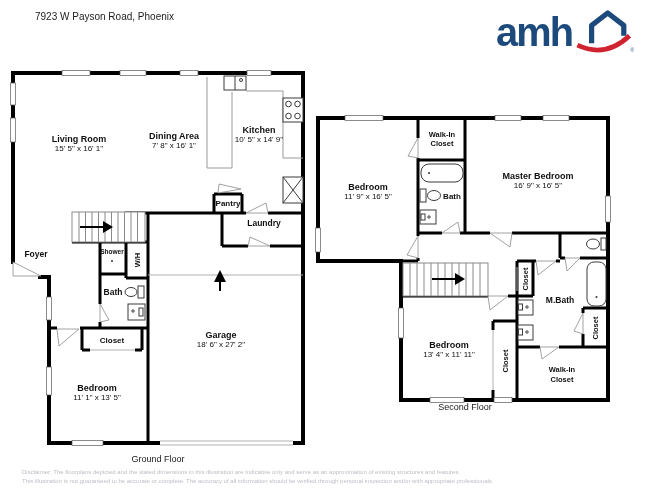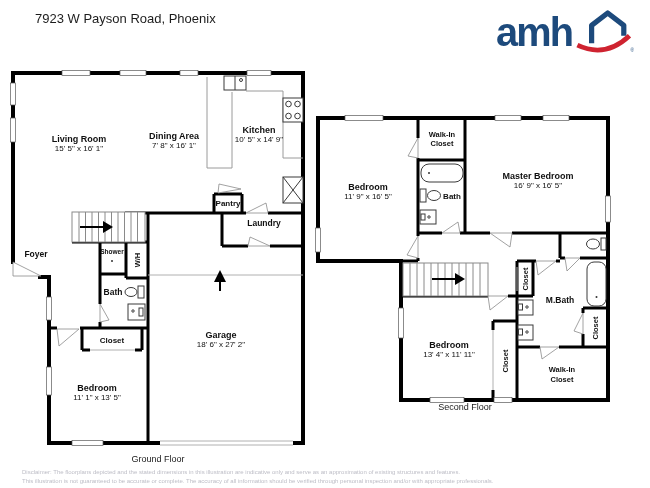--- a/index.html
+++ b/index.html
@@ -1,18 +1,18 @@
 <!DOCTYPE html>
 <html><head>
 <meta charset="utf-8">
 <style>
   html,body{margin:0;padding:0;background:#fff}
   .canvas{position:relative;width:650px;height:488px;background:#fff;overflow:hidden;
           font-family:"Liberation Sans",sans-serif}
-  .addr{position:absolute;left:35px;top:11px;font-size:13px;color:#1c1c1c}
+  .addr{position:absolute;left:35px;top:11px;font-size:10px;color:#1c1c1c}
   .logo{position:absolute;right:12px;top:8px;width:142px;height:46px}
   .brand{font:bold 42px "Liberation Sans",sans-serif;fill:#1d4a7c;letter-spacing:-2px}
   .mark{font:5px "Liberation Sans",sans-serif;fill:#1d4a7c}
   .disc{position:absolute;left:22px;top:468px;font-size:6px;color:#bdbdc6;line-height:9px;white-space:nowrap}
   svg.plan{position:absolute;left:0;top:0}
   .w4{stroke:#000;stroke-width:4;fill:none}
   .w3{stroke:#000;stroke-width:3;fill:none}
   .thin{stroke:#8a8a8a;stroke-width:1;fill:none}
   .cnt{stroke:#9a9a9a;stroke-width:1;fill:none}
   .fix{stroke:#3a3a3a;stroke-width:1;fill:#fff}

